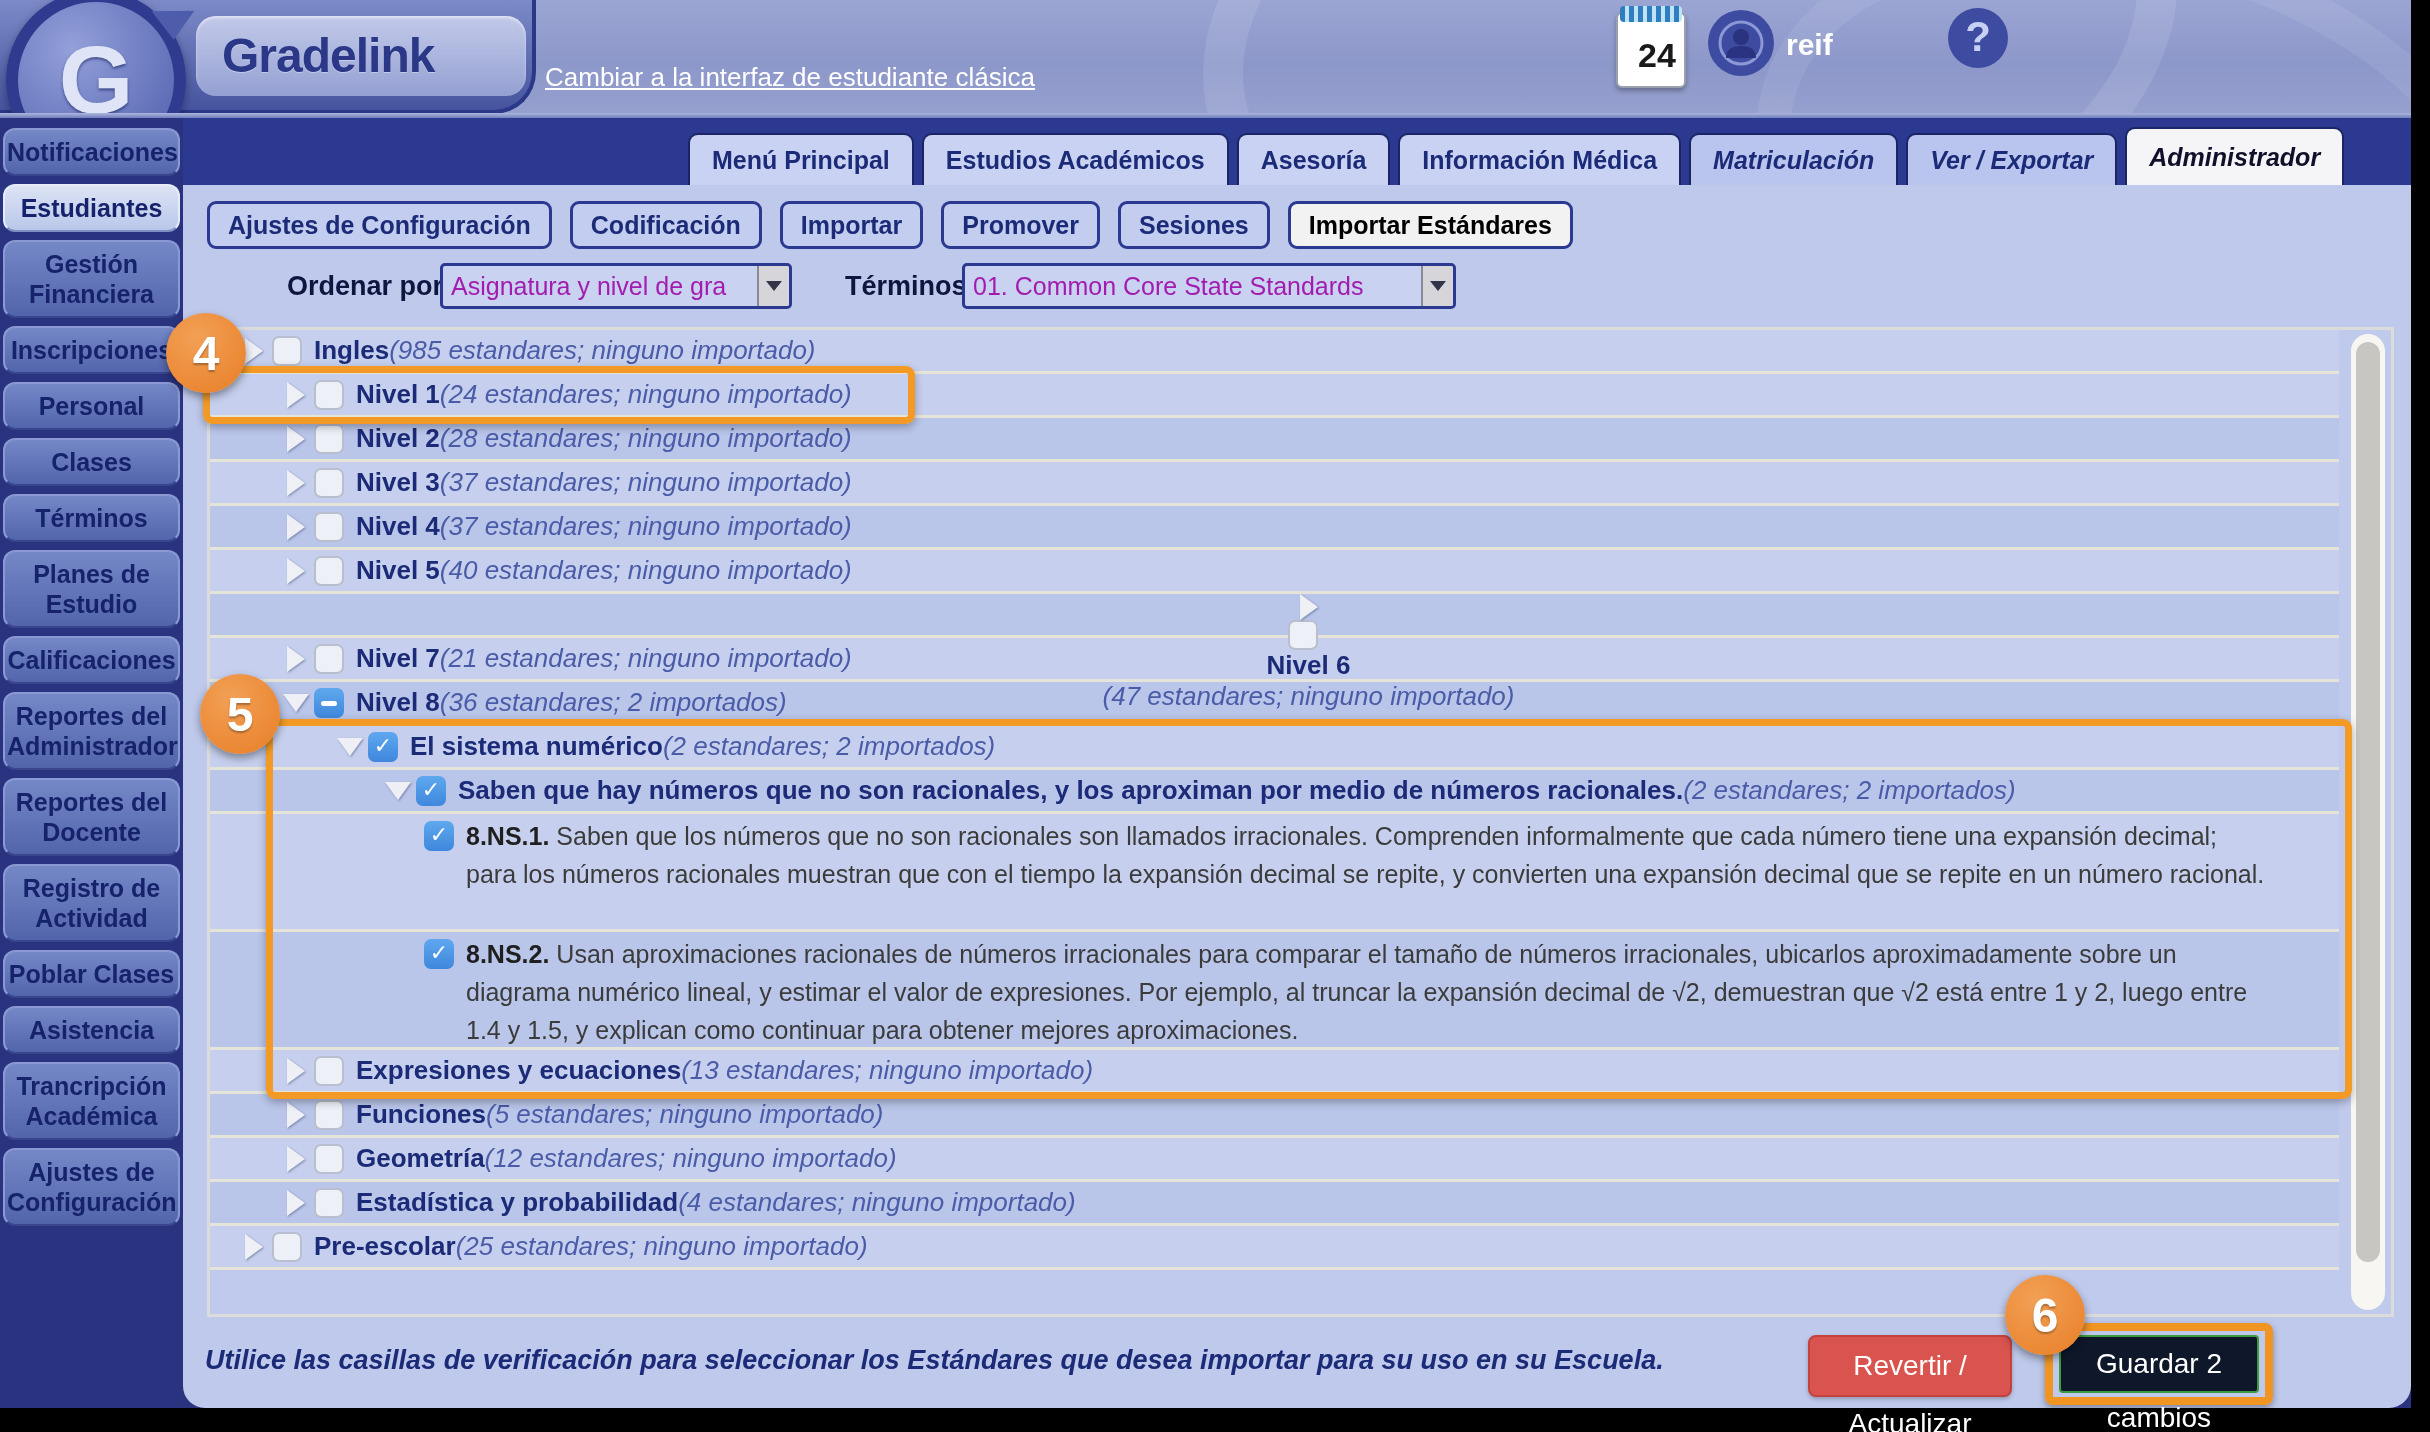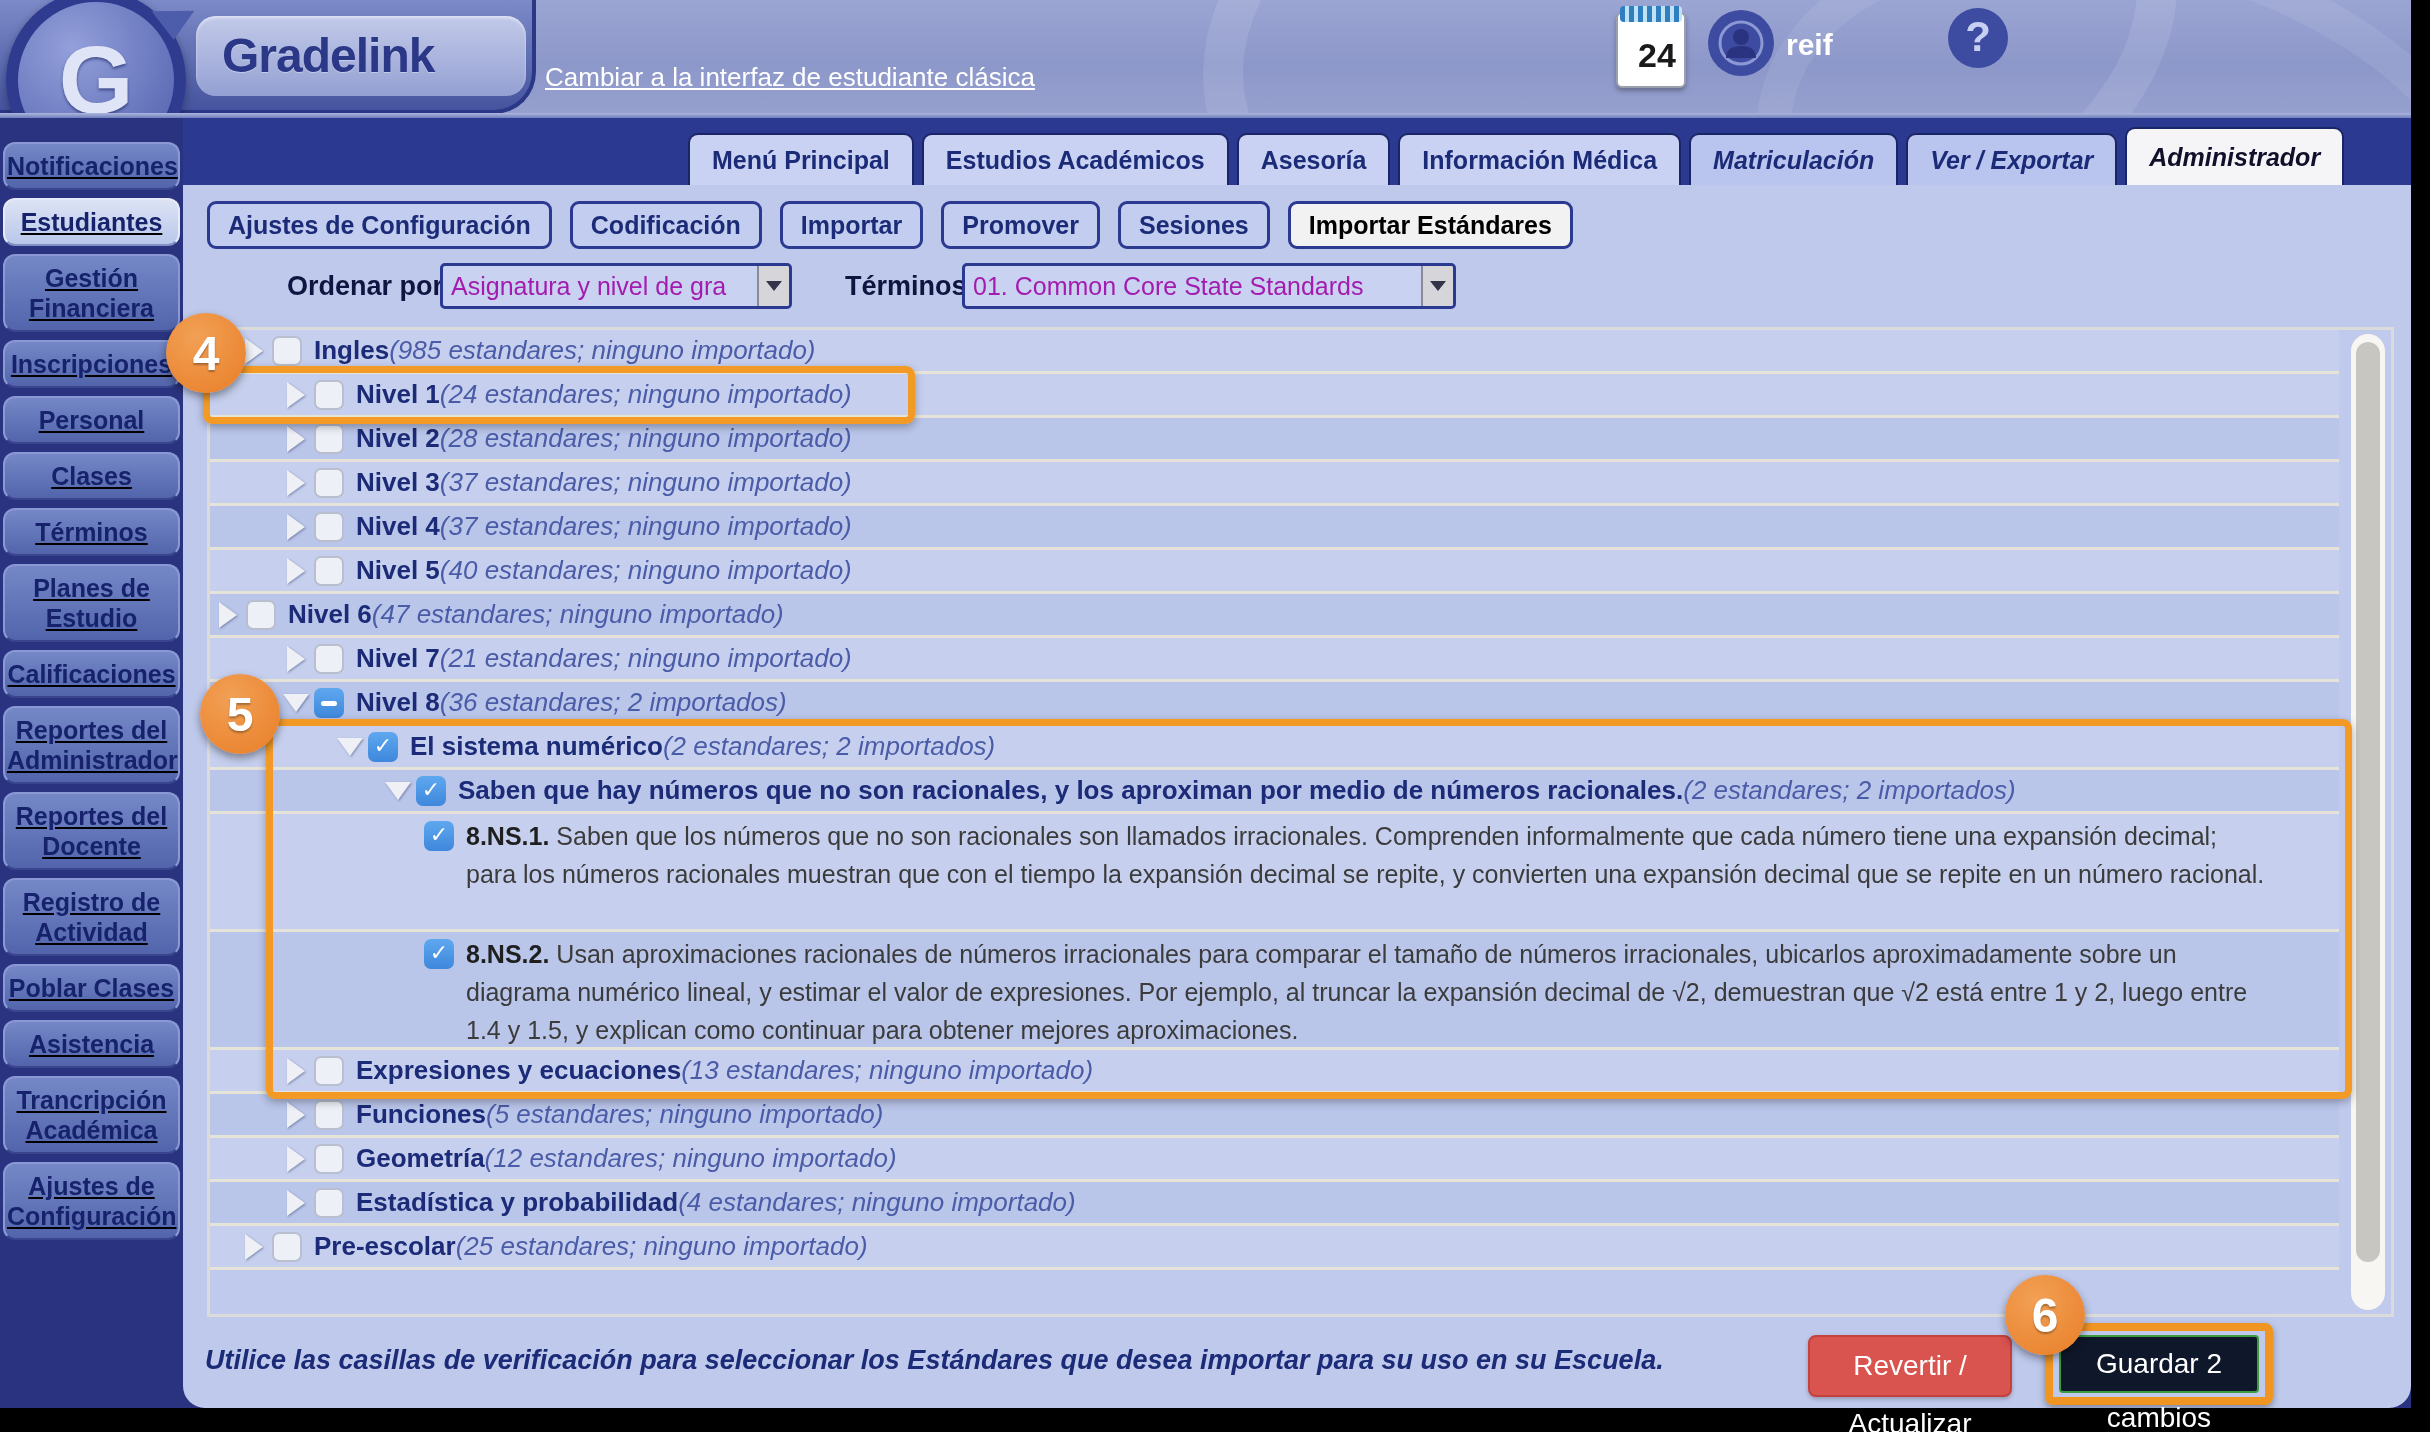--- a/index.html
+++ b/index.html
@@ -41,21 +41,21 @@
   .calendar .day{position:absolute;left:12px;right:0;top:22px;text-align:center;
     font-size:34px;font-weight:bold;color:#1a1a1a;}
   .user-icon{position:absolute;left:1708px;top:10px;width:66px;height:66px;border-radius:50%;
     background:#3D4BA0;display:flex;align-items:center;justify-content:center;}
   .username{position:absolute;left:1786px;top:28px;font-size:30px;font-weight:bold;color:#FFFFFF;}
   .help-icon{position:absolute;left:1948px;top:8px;width:60px;height:60px;border-radius:50%;
     background:#3D4BA0;color:#C7D0F2;font-size:42px;font-weight:bold;text-align:center;line-height:58px;}
 
   
   .sidebar{position:absolute;left:0;top:118px;width:183px;height:1290px;background:#2A337F;
-    padding-top:24px;box-sizing:border-box;display:flex;flex-direction:column;gap:8px;text-decoration:underline;}
+    padding-top:10px;box-sizing:border-box;display:flex;flex-direction:column;gap:8px;}
   .side-btn{margin:0 3px;border-radius:12px;border:2px solid #8A99D4;border-bottom-color:#39468E;
     background:linear-gradient(180deg,#7487C6 0%,#5265AC 100%);
     color:#16226B;font-weight:bold;font-size:25px;text-align:center;line-height:30px;
     padding:7px 2px;cursor:pointer;box-sizing:border-box;}
   .side-btn.active{background:linear-gradient(180deg,#DCE3F4 0%,#B9C7EA 100%);border-color:#E6EBF7;
     border-bottom-color:#8090c4;}
 
   
   .tabbar{position:absolute;left:183px;top:118px;width:2228px;height:67px;background:#2B3990;}
   .tabs{position:absolute;left:505px;bottom:0;display:flex;gap:8px;align-items:flex-end;}
@@ -252,21 +252,21 @@
             <span class="cb unchecked"></span>
             <span class="tlabel">Nivel 4</span>
             <span class="tcount">(37 estandares; ninguno importado)</span>
           </div>
           <div class="trow alt0" style="padding-left: 68px;">
             <span class="tri right"></span>
             <span class="cb unchecked"></span>
             <span class="tlabel">Nivel 5</span>
             <span class="tcount">(40 estandares; ninguno importado)</span>
           </div>
-          <div class="trow alt1" style="">
+          <div class="trow alt1" style="padding-left: 68px; flex-direction: column;">
             <span class="tri right"></span>
             <span class="cb unchecked"></span>
             <span class="tlabel">Nivel 6</span>
             <span class="tcount">(47 estandares; ninguno importado)</span>
           </div>
           <div class="trow alt0" style="padding-left: 68px;">
             <span class="tri right"></span>
             <span class="cb unchecked"></span>
             <span class="tlabel">Nivel 7</span>
             <span class="tcount">(21 estandares; ninguno importado)</span>

